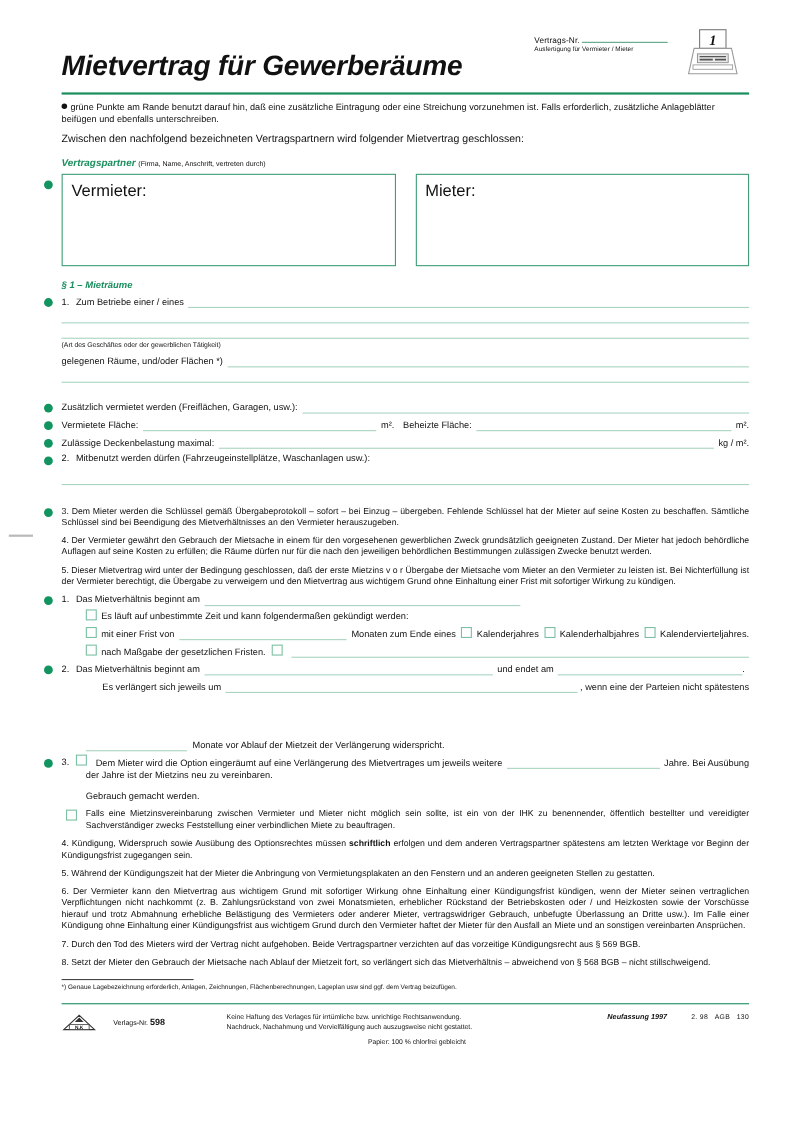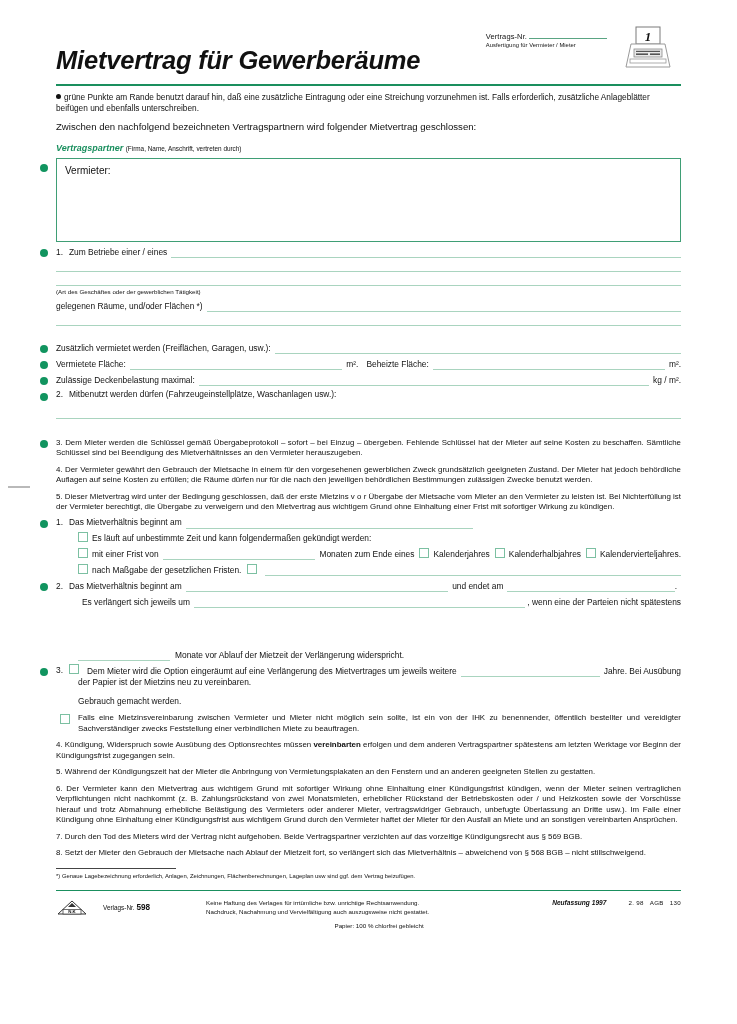--- a/index.html
+++ b/index.html
@@ -36,21 +36,21 @@
   }
   .bullet-note{font-size:8.3px;line-height:1.32;margin-top:6px;}
   .bullet-note .bd{display:inline-block;width:5px;height:5px;border-radius:50%;background:#111;margin-right:3px;vertical-align:1px;}
   .intro{font-size:9.6px;margin-top:8px;}
 
   
   .vp-head{font-size:9px;font-weight:bold;font-style:italic;margin-top:11px;}
   .vp-head .sub{font-weight:normal;font-style:normal;font-size:6.4px;color:#111;}
   .boxes{display:flex;gap:18px;margin-top:5px;position:relative;}
   .pbox{border:1px solid #3f9e75;height:82px;flex:1;position:relative;}
-  .pbox span{position:absolute;left:8px;top:6px;font-size:10px;}
+  .pbox span{position:absolute;left:8px;top:6px;font-size:15px;}
 
   
   .sec-h{font-size:8.6px;font-weight:bold;font-style:italic;color:#1a8f5e;margin-top:12px;margin-bottom:3px;}
   .item{position:relative;font-size:8.4px;line-height:1.34;margin-top:3px;}
   .num{display:inline-block;width:13px;}
   .para{font-size:7.9px;line-height:1.33;text-align:justify;margin-top:6px;position:relative;}
   .small-cap{font-size:6.2px;margin-top:2px;}
 
   
   .cb{display:inline-block;width:8px;height:8px;border:1px solid #7cc0a2;background:#fff;vertical-align:-1px;margin-right:4px;}
@@ -123,22 +123,26 @@
     <div class="vp-head">
       <span class="grn">Vertragspartner</span>
       <span class="sub">(Firma, Name, Anschrift, vertreten durch)</span>
     </div>
 
     <div class="boxes">
       <span class="dot" style="top:6px;"></span>
       <div class="pbox">
         <span>Vermieter:</span>
       </div>
-    </div>
-
+      <div class="pbox">
+        <span>Mieter:</span>
+      </div>
+    </div>
+
+    <div class="sec-h">§ 1 – Mieträume</div>
 
     <div class="item">
       <span class="dotrel"></span>
       <table class="fld">
           <tbody>
             <tr>
         <td class="nowrap" style="width:1%;padding-right:4px;">
           <span class="num">1.</span><span>Zum Betriebe einer / eines</span>
         </td>
         <td>
@@ -314,21 +318,21 @@
         <td class="nowrap" style="width:1%;padding:0 4px;"><span>und endet am</span></td>
         <td>
                 <div class="uline"></div>
               </td>
         <td class="nowrap" style="width:1%;">.</td>
       </tr>
           </tbody>
         </table>
     </div>
 
-    <div class="item" style="margin-left:26px;">
+    <div class="item" style="margin-left:37px;">
       <table class="fld">
           <tbody>
             <tr>
         <td class="nowrap" style="width:1%;padding-right:4px;"><span>Es verlängert sich jeweils um</span></td>
         <td>
                 <div class="uline"></div>
               </td>
         <td class="nowrap" style="width:1%;padding-left:2px;"><span>, wenn eine der Parteien nicht spätestens</span></td>
       </tr>
           </tbody>
@@ -357,33 +361,33 @@
           <span class="num">3.</span><span class="cb"></span>
         </td>
         <td class="nowrap" style="width:1%;padding-right:4px;"><span>Dem Mieter wird die Option eingeräumt auf eine Verlängerung des Mietvertrages um jeweils weitere</span></td>
         <td style="width:62px;padding-right:4px;">
                 <div class="uline"></div>
               </td>
         <td class="nowrap" style="width:1%;">Jahre. Bei Ausübung</td>
       </tr>
           </tbody>
         </table>
-      <div style="margin-left:22px;">der Papier ist der Mietzins neu zu vereinbaren.</div>
+      <div style="margin-left:22px;">der Jahre ist der Mietzins neu zu vereinbaren.</div>
     </div>
 
     <div class="item" style="margin-left:22px;margin-top:8px;">
       <div>Gebrauch gemacht werden.</div>
     </div>
 
     <div class="para" style="margin-left:22px;">
       <span class="cb" style="float:left;margin:1px 5px 0 -18px;"></span><span>Falls eine Mietzinsvereinbarung zwischen Vermieter und Mieter nicht möglich sein sollte, ist ein von der IHK zu benennender, öffentlich bestellter und vereidigter Sachverständiger zwecks Feststellung einer verbindlichen Miete zu beauftragen.</span>
     </div>
 
     <div class="para">
-      <span>4.  Kündigung, Widerspruch sowie Ausübung des Optionsrechtes müssen </span><b>vereinbarten</b><span> erfolgen und dem anderen Vertragspartner spätestens am letzten Werktage vor Beginn der Kündigungsfrist zugegangen sein.</span>
+      <span>4.  Kündigung, Widerspruch sowie Ausübung des Optionsrechtes müssen </span><b>schriftlich</b><span> erfolgen und dem anderen Vertragspartner spätestens am letzten Werktage vor Beginn der Kündigungsfrist zugegangen sein.</span>
     </div>
     <div class="para">5.  Während der Kündigungszeit hat der Mieter die Anbringung von Vermietungsplakaten an den Fenstern und an anderen geeigneten Stellen zu gestatten.</div>
     <div class="para">6.  Der Vermieter kann den Mietvertrag aus wichtigem Grund mit sofortiger Wirkung ohne Einhaltung einer Kündigungsfrist kündigen, wenn der Mieter seinen vertraglichen Verpflichtungen nicht nachkommt (z. B. Zahlungsrückstand von zwei Monatsmieten, erheblicher Rückstand der Betriebskosten oder / und Heizkosten sowie der Vorschüsse hierauf und trotz Abmahnung erhebliche Belästigung des Vermieters oder anderer Mieter, vertragswidriger Gebrauch, unbefugte Überlassung an Dritte usw.). Im Falle einer Kündigung ohne Einhaltung einer Kündigungsfrist aus wichtigem Grund durch den Vermieter haftet der Mieter für den Ausfall an Miete und an sonstigen vereinbarten Ansprüchen.</div>
     <div class="para">7.  Durch den Tod des Mieters wird der Vertrag nicht aufgehoben. Beide Vertragspartner verzichten auf das vorzeitige Kündigungsrecht aus § 569 BGB.</div>
     <div class="para">8.  Setzt der Mieter den Gebrauch der Mietsache nach Ablauf der Mietzeit fort, so verlängert sich das Mietverhältnis – abweichend von § 568 BGB – nicht stillschweigend.</div>
 
     <div class="fnrule"></div>
     <div class="fn">*)  Genaue Lagebezeichnung erforderlich, Anlagen, Zeichnungen, Flächenberechnungen, Lageplan usw sind ggf. dem Vertrag beizufügen.</div>
 
     <div class="ftr-rule"></div>

